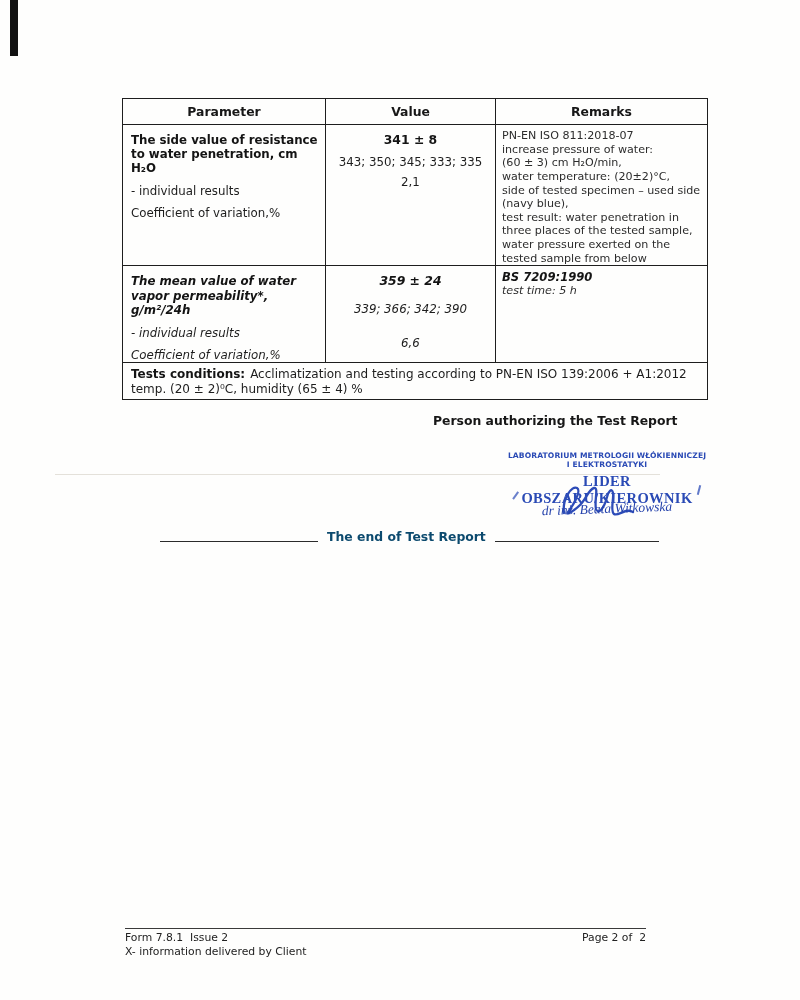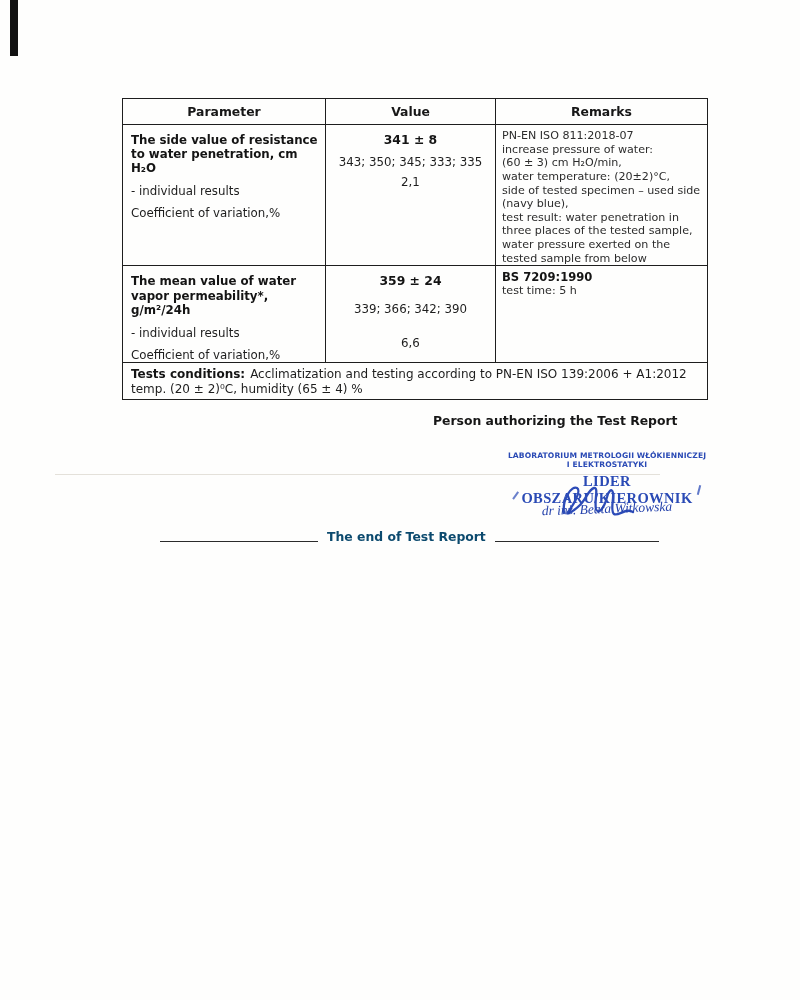--- a/index.html
+++ b/index.html
@@ -22,21 +22,21 @@
     border-collapse:collapse; table-layout:fixed;
   }
   table.report th, table.report td {
     border:1.5px solid #1e1e1e; vertical-align:top; overflow:hidden;
   }
   table.report th {
     height:26px; vertical-align:middle; text-align:center;
     font-size:12.4px; font-weight:bold; color:#171717;
   }
   tr.row-main td { height:139px; }
-  tr.row-second td { height:86px; }
+  tr.row-second td { height:86px;font-style:italic; }
   td.param-cell { padding:8px 4px 0 8px; font-size:11.8px; }
   td.param-cell .param-title { font-weight:bold; line-height:1.2; margin-bottom:9px; color:#141414; }
   td.param-cell .ind { margin-bottom:8px; }
   td.value-cell { padding:7px 4px 0 4px; text-align:center; font-size:11.8px; }
   td.value-cell .mean { font-weight:bold; font-size:12.4px; margin-bottom:8px; color:#141414; }
   td.value-cell .ind { margin-bottom:6px; }
   tr.row-second td.value-cell .mean { margin-bottom:14px; }
   tr.row-second td.value-cell .ind { margin-bottom:20px; }
   td.remarks-cell { padding:4px 4px 0 6px; font-size:11.1px; color:#2c2c2c;margin-top:20px; }
   .prelines { white-space:pre-line; line-height:1.23; }
@@ -168,14 +168,21 @@
     <div class="mark-left"></div>
     <div class="mark-right"></div>
   </div>
 
   <div class="endrow">
     <div class="eline left"></div>
     <div class="etext">The end of Test Report</div>
     <div class="eline right"></div>
   </div>
 
+  <div class="footer">
+    <div class="frow">
+      <span>Form 7.8.1  Issue 2</span>
+      <span>Page 2 of  2</span>
+    </div>
+    <div class="fnote">X- information delivered by Client</div>
+  </div>
 
 </div>
 
 </body></html>

